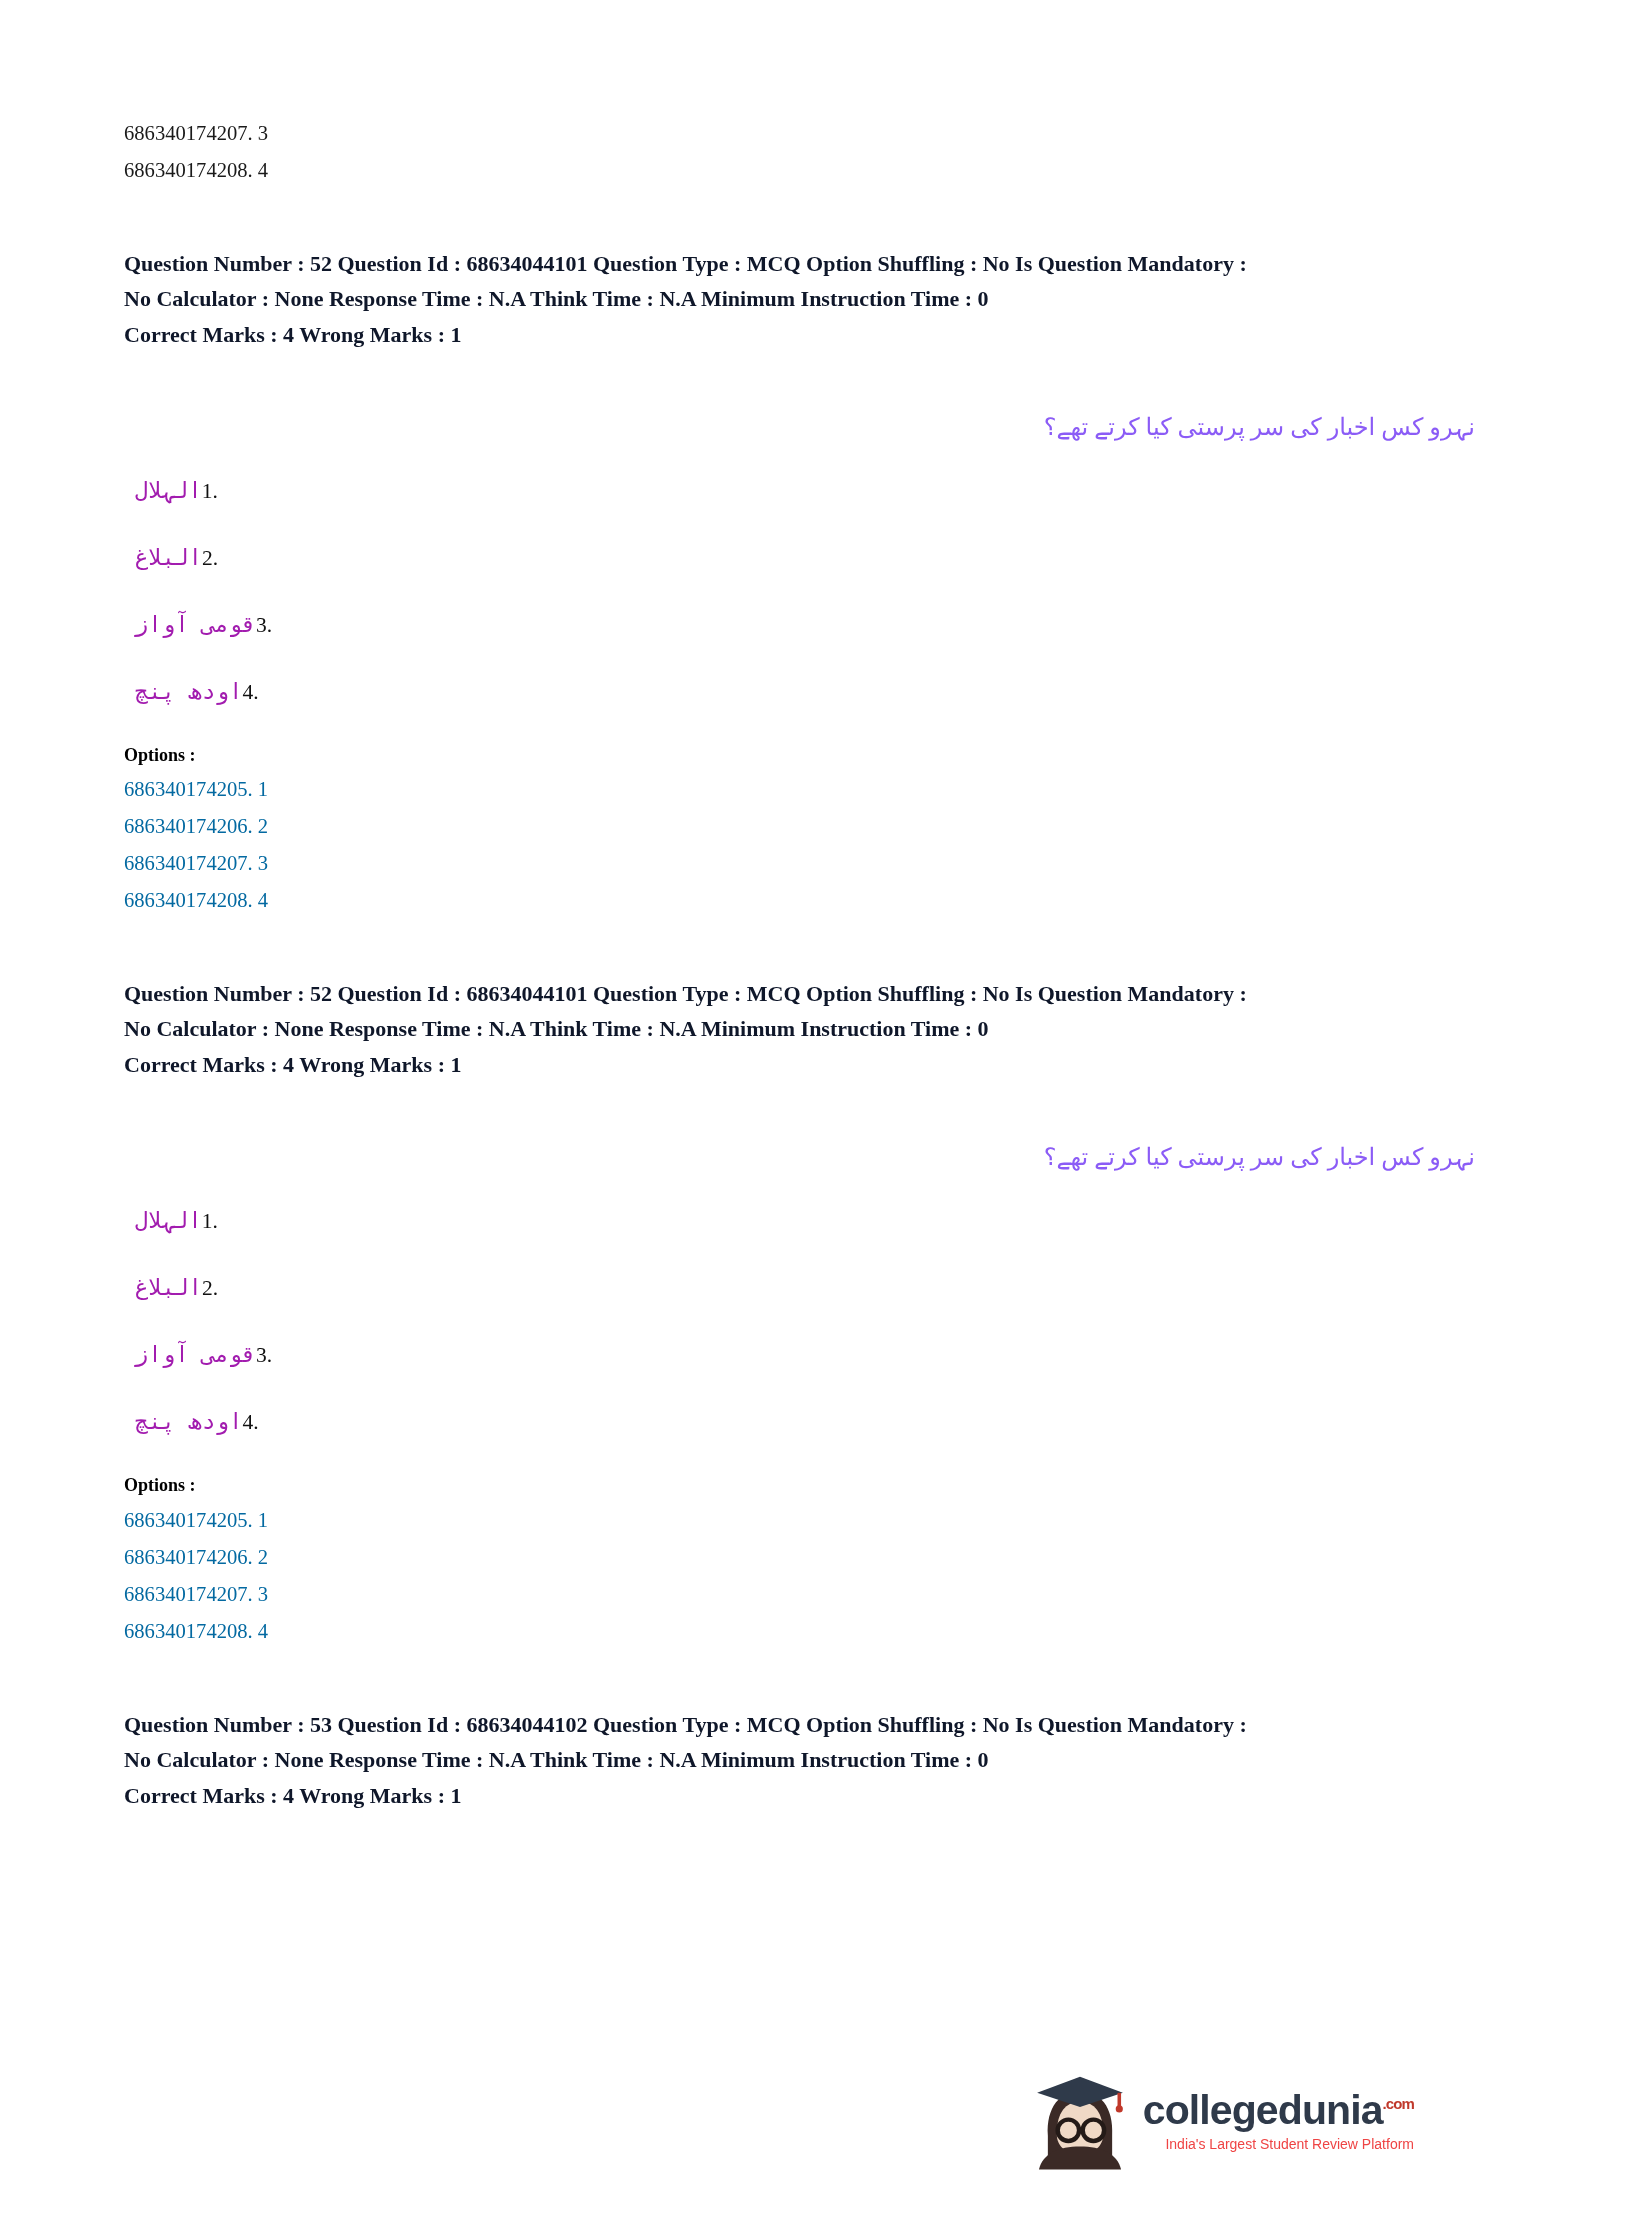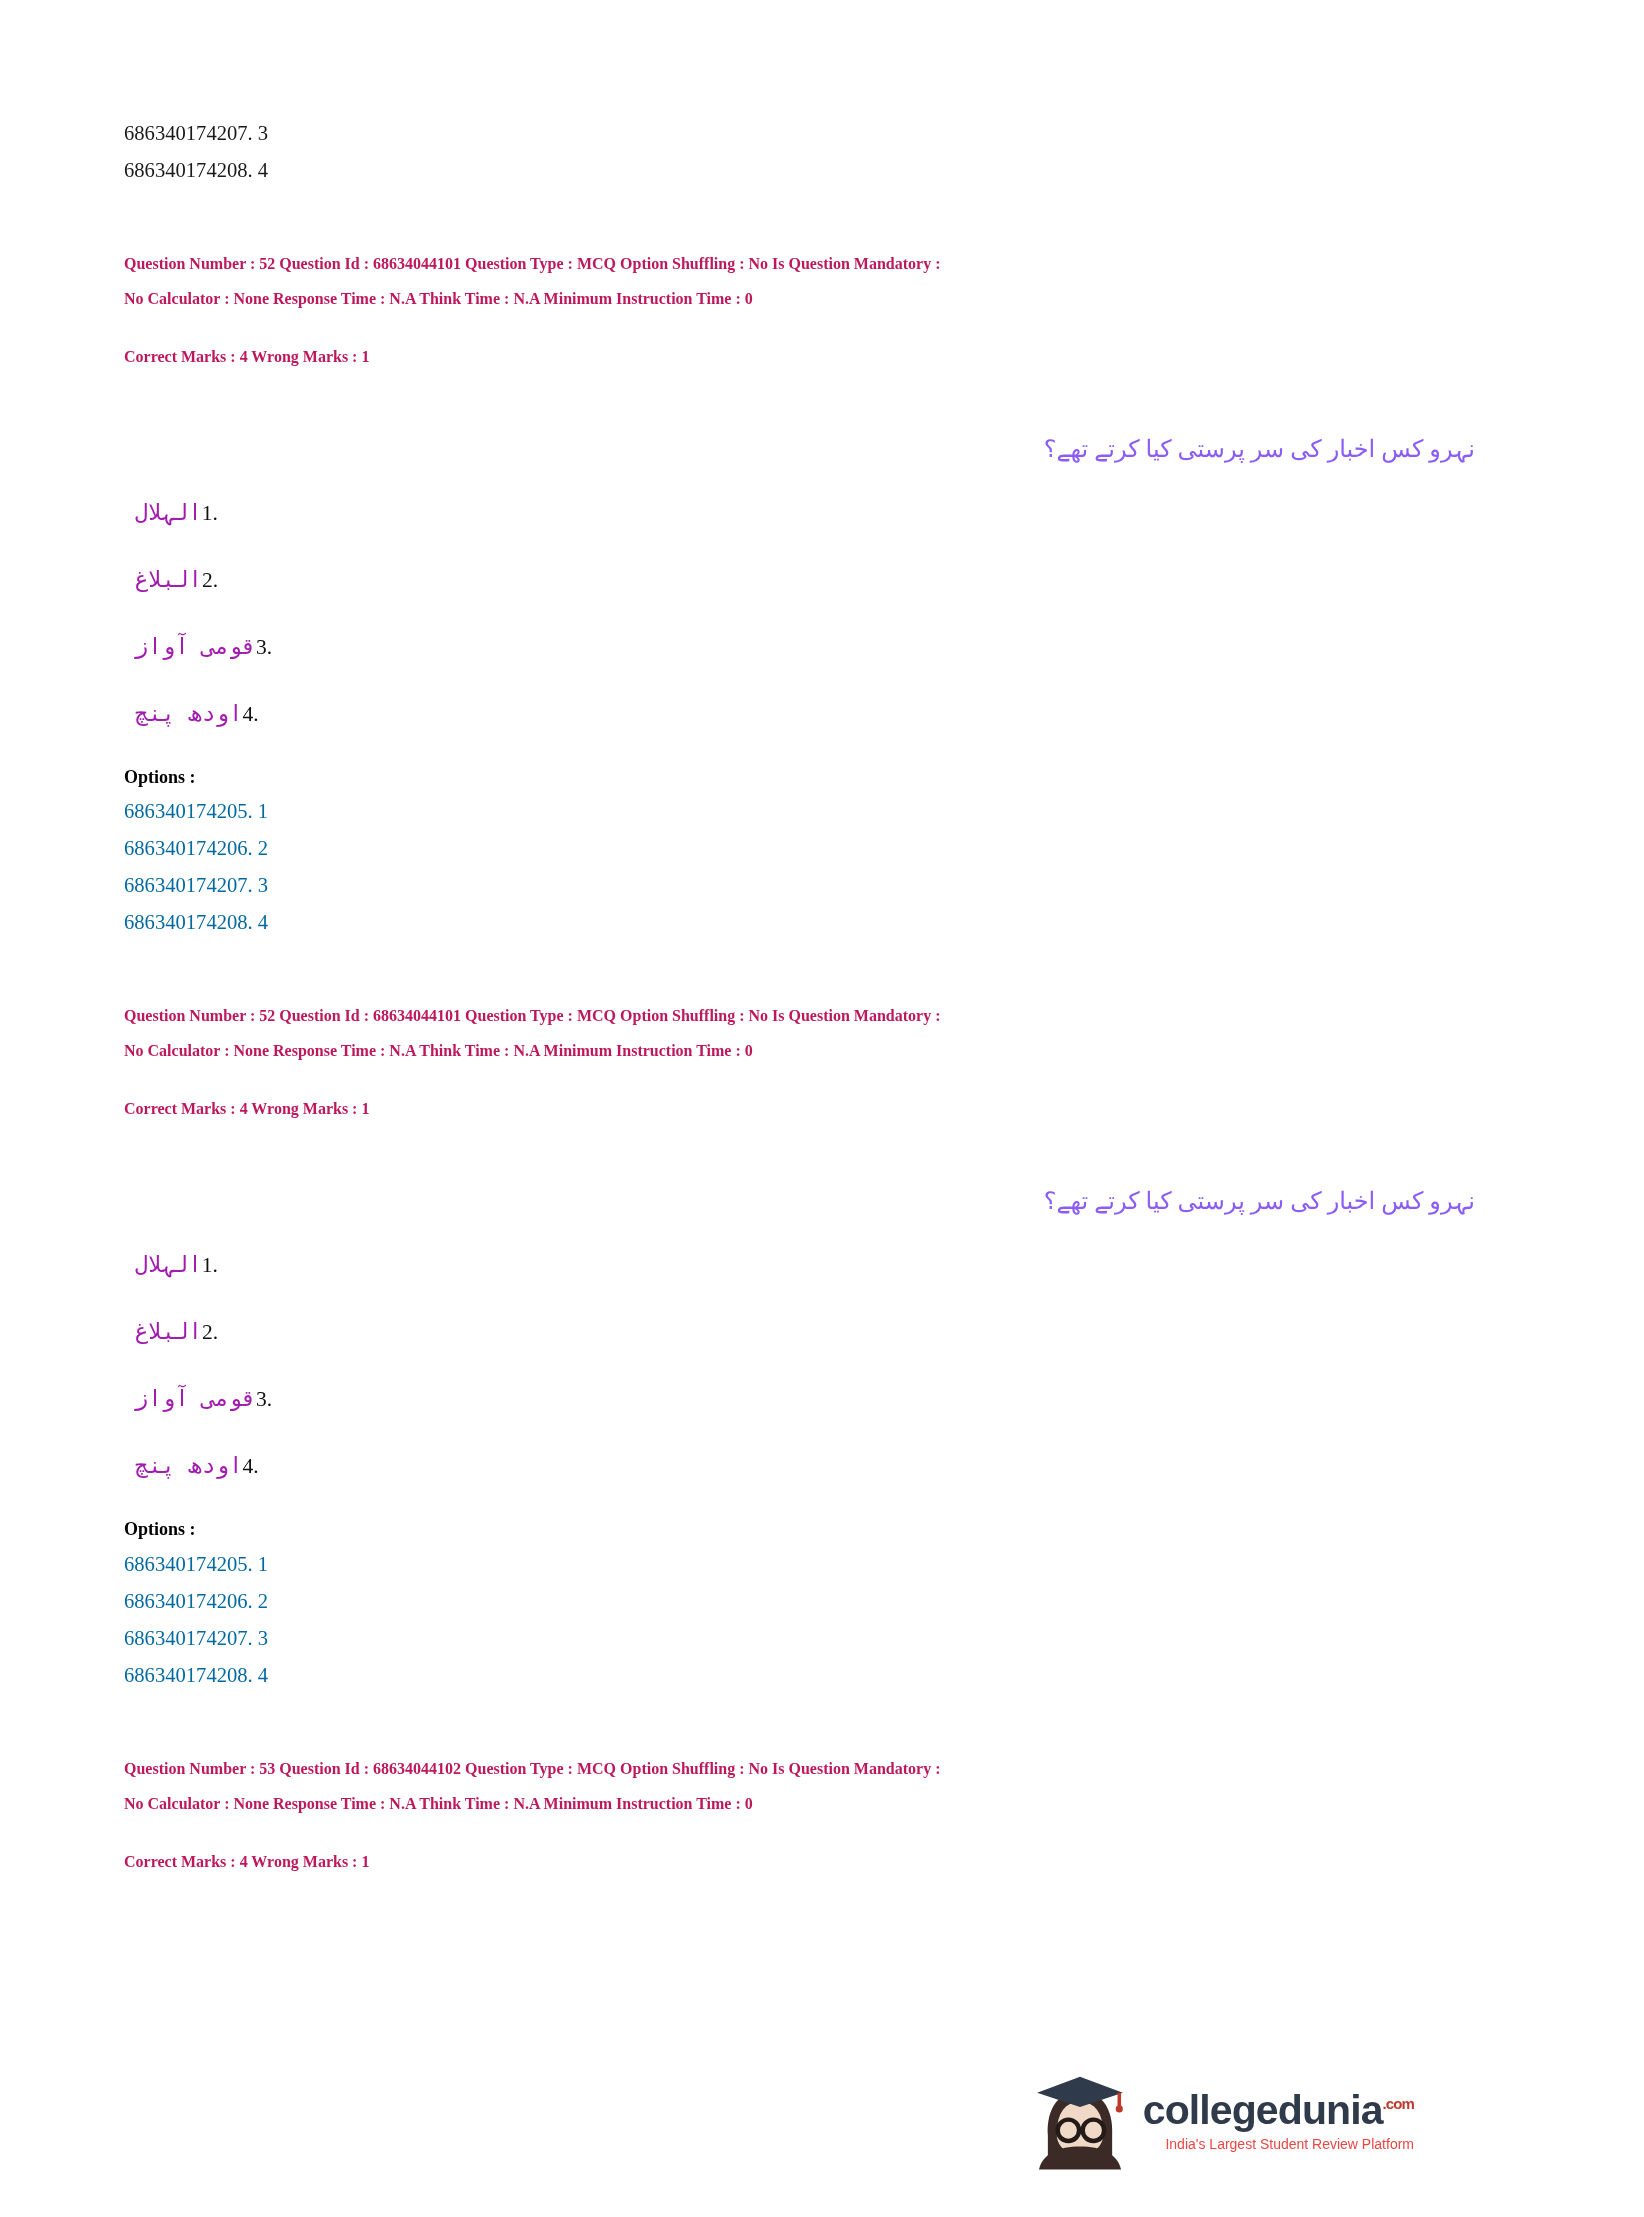--- a/index.html
+++ b/index.html
@@ -25,30 +25,30 @@
   }
   .trailing-options {
     font-family: "Liberation Serif", serif;
     font-size: 20.6px;
     line-height: 37px;
     color: #1a1a1a;
   }
   .qmeta {
     font-family: "Liberation Serif", serif;
     font-weight: bold;
-    font-size: 16px;
+    font-size: 22px;
     line-height: 35px;
-    color: #be185d;
+    color: #0f172a;
     margin: 0;
   }
   .qmeta .line {
     display: block;
   }
   .marks {
-    margin-top: 23px;
+    margin-top: 1px;
   }
   .block {
     margin-top: 0;
   }
   .q-urdu {
     direction: rtl;
     text-align: right;
     font-family: "Liberation Serif", serif;
     font-size: 24px;
     line-height: 39px;

